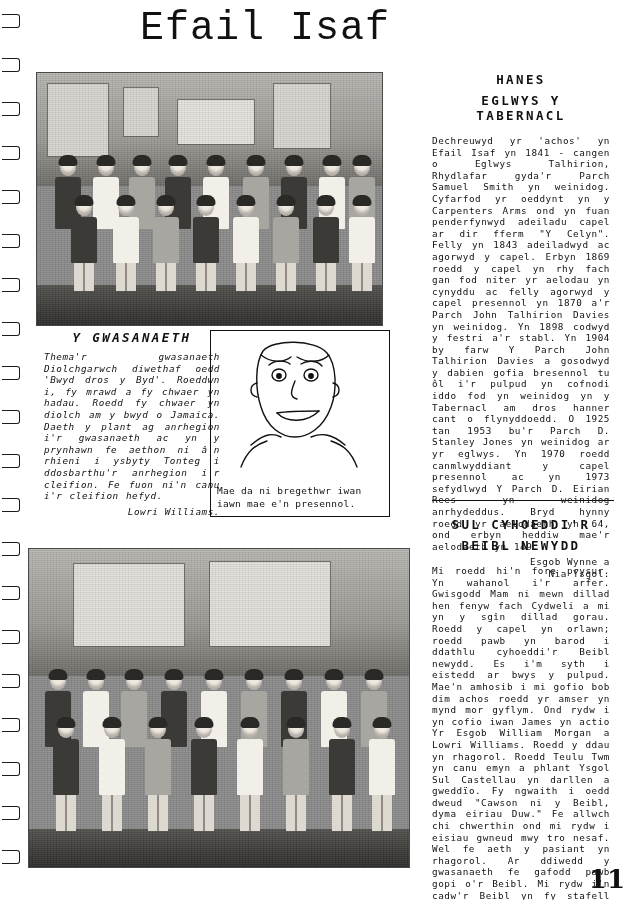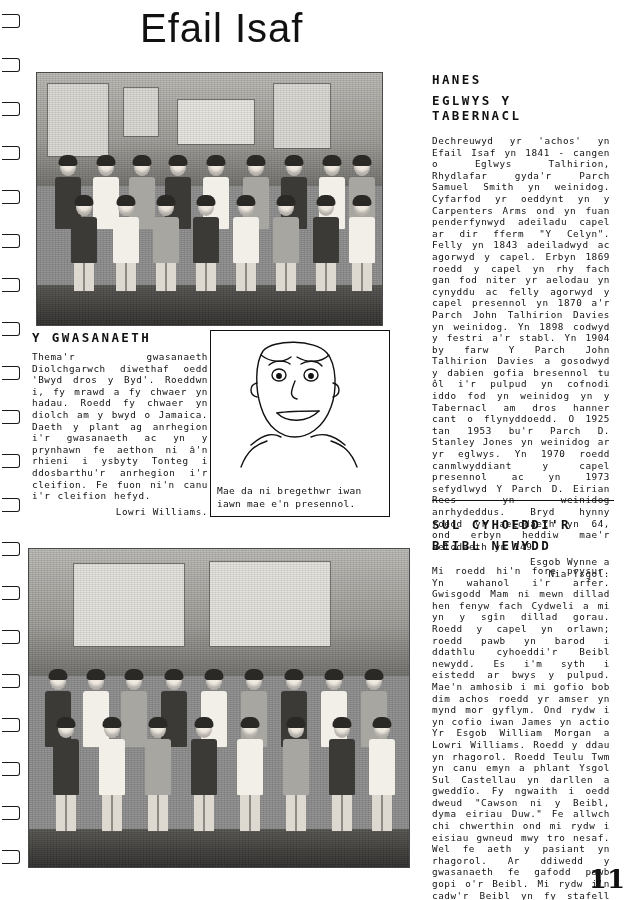--- a/index.html
+++ b/index.html
@@ -42,21 +42,21 @@
     left: 0; top: 0;
     width: 635px;
     height: 900px;
   }
 
   
   .title {
     position: absolute;
     left: 140px;
     top: 6px;
-    font-family: Liberation Sans, sans-serif;
+    font-family: Liberation Mono, monospace;
     font-size: 40px;
     letter-spacing: 1px;
     color: #111;
     font-weight: 400;
   }
 
   
   .photo {
     position: absolute;
     background: #8d8d8d;
@@ -132,21 +132,21 @@
     left: 6px;
     right: 4px;
     bottom: 6px;
     font-size: 9.5px;
     line-height: 13px;
     letter-spacing: 0.3px;
   }
 
   
   .heading {
-    text-align: left;
+    text-align: center;
     font-size: 12.5px;
     letter-spacing: 2.4px;
     font-weight: bold;
     margin: 0 0 6px 0;
   }
   .body-text {
     font-size: 9.3px;
     line-height: 11.6px;
     text-align: justify;
     letter-spacing: 0.55px;
@@ -167,23 +167,24 @@
     width: 178px;
   }
   #col-right-bottom {
     position: absolute;
     left: 432px;
     top: 517px;
     width: 178px;
   }
   #col-left-mid {
     position: absolute;
-    left: 32px;
+    left: 44px;
     top: 330px;
     width: 176px;
+    font-style: italic;
   }
   .divider {
     position: absolute;
     background: #111;
   }
   .page-number {
     position: absolute;
     right: 10px;
     bottom: 6px;
     font-family: "DejaVu Serif", serif;

